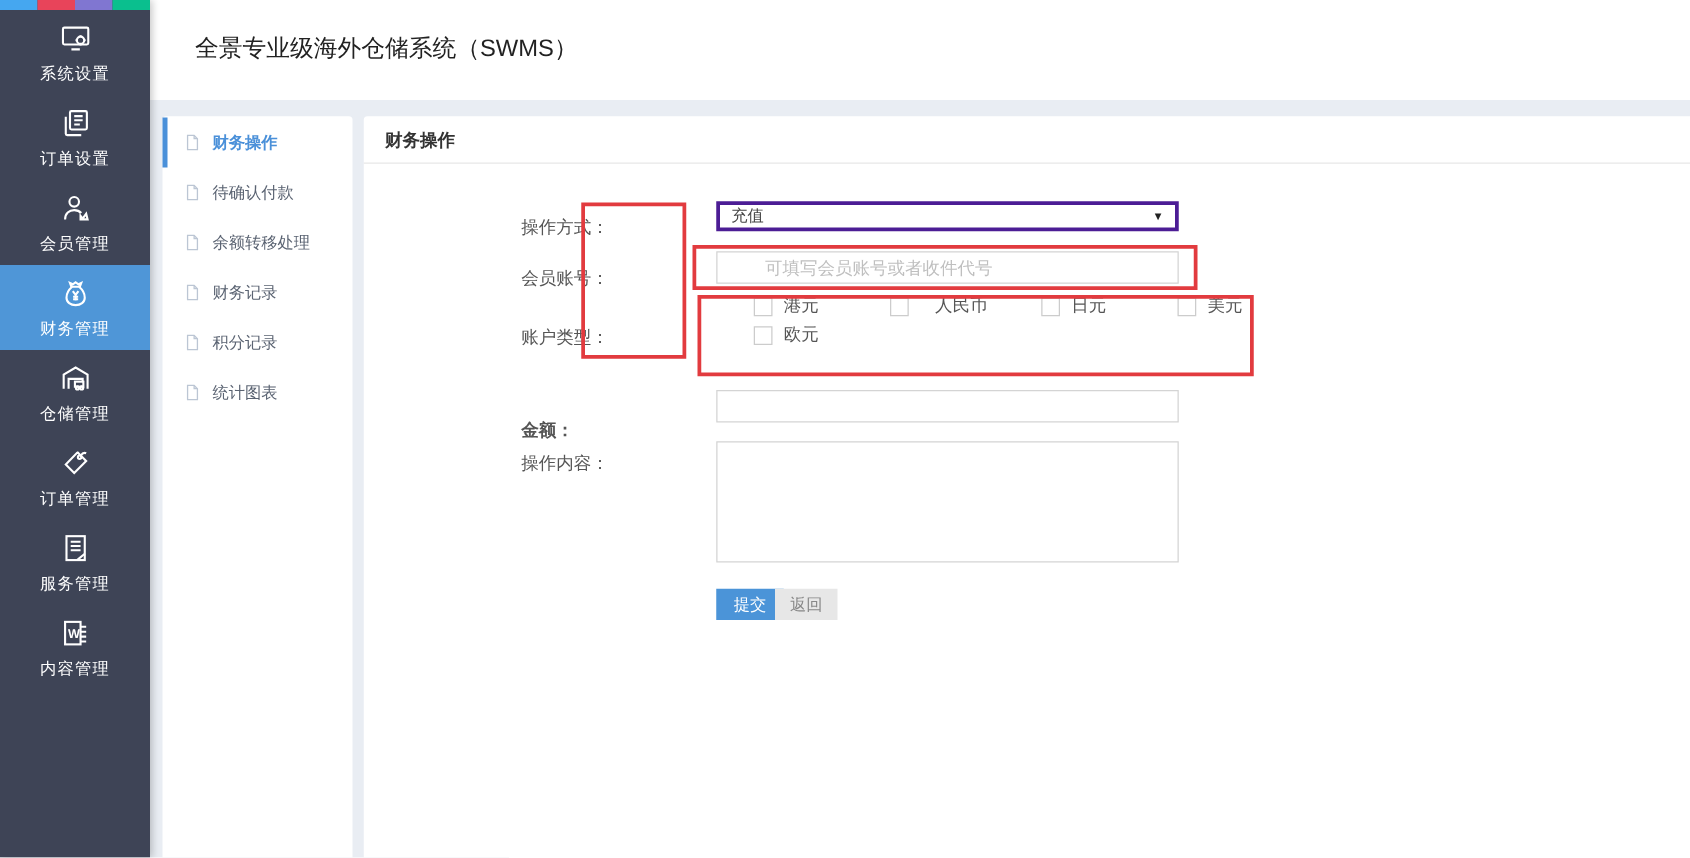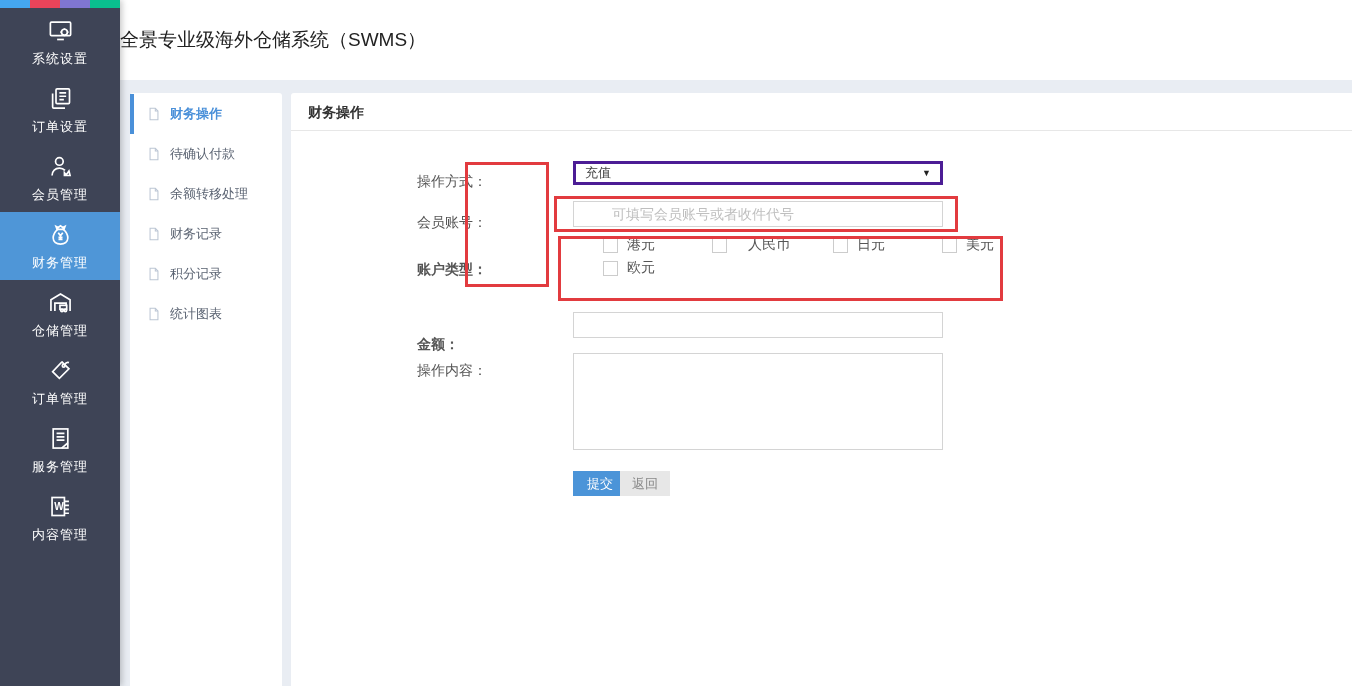--- a/index.html
+++ b/index.html
@@ -31,21 +31,21 @@
   .nav-item.active { background:#4f96d7; }
   .nav-item svg { width:27px; height:27px; display:block; }
   .nav-label { margin-top:6px; font-size:13px; letter-spacing:1px; }
 
   
   .header {
     position:absolute; left:120px; top:0; width:1232px; height:80px;
     background:#fff; z-index:1;
   }
   .header-title {
-    line-height:80px;
+    margin-left:36px; line-height:80px;
     font-size:19px; color:#222;
   }
 
   
   .submenu {
     position:absolute; left:130px; top:93px; width:152px; height:593px;
     background:#fff; border-radius:3px 3px 0 0; z-index:2; padding-top:1px;
   }
   .submenu-item {
     height:40px; display:flex; align-items:center;
@@ -65,21 +65,21 @@
     border-bottom:1px solid #e7e7e7;
     font-size:14px; font-weight:bold; color:#333;
   }
 
   .form-label {
     position:absolute; left:126px; width:130px; text-align:left;
     font-size:14px; color:#555;margin-top:8px;
   }
   .lbl-operation { top:68px;  line-height:24px; }
   .lbl-account   { top:108px; line-height:26px; }
-  .lbl-type      { top:158px; line-height:20px;font-weight:bold; }
+  .lbl-type      { top:158px; line-height:20px; }
   .lbl-amount    { top:230px; line-height:26px;font-weight:bold; }
   .lbl-content   { top:261px; line-height:16px; }
 
   .select-box {
     position:absolute; left:282px; top:68px; width:370px; height:24px;
     border:3px solid #4c1d95; background:#fff;
     display:flex; align-items:center; justify-content:space-between;
     padding:0 9px; font-size:13px; color:#444; cursor:pointer;
   }
   .select-arrow { font-size:9px; color:#222; }

